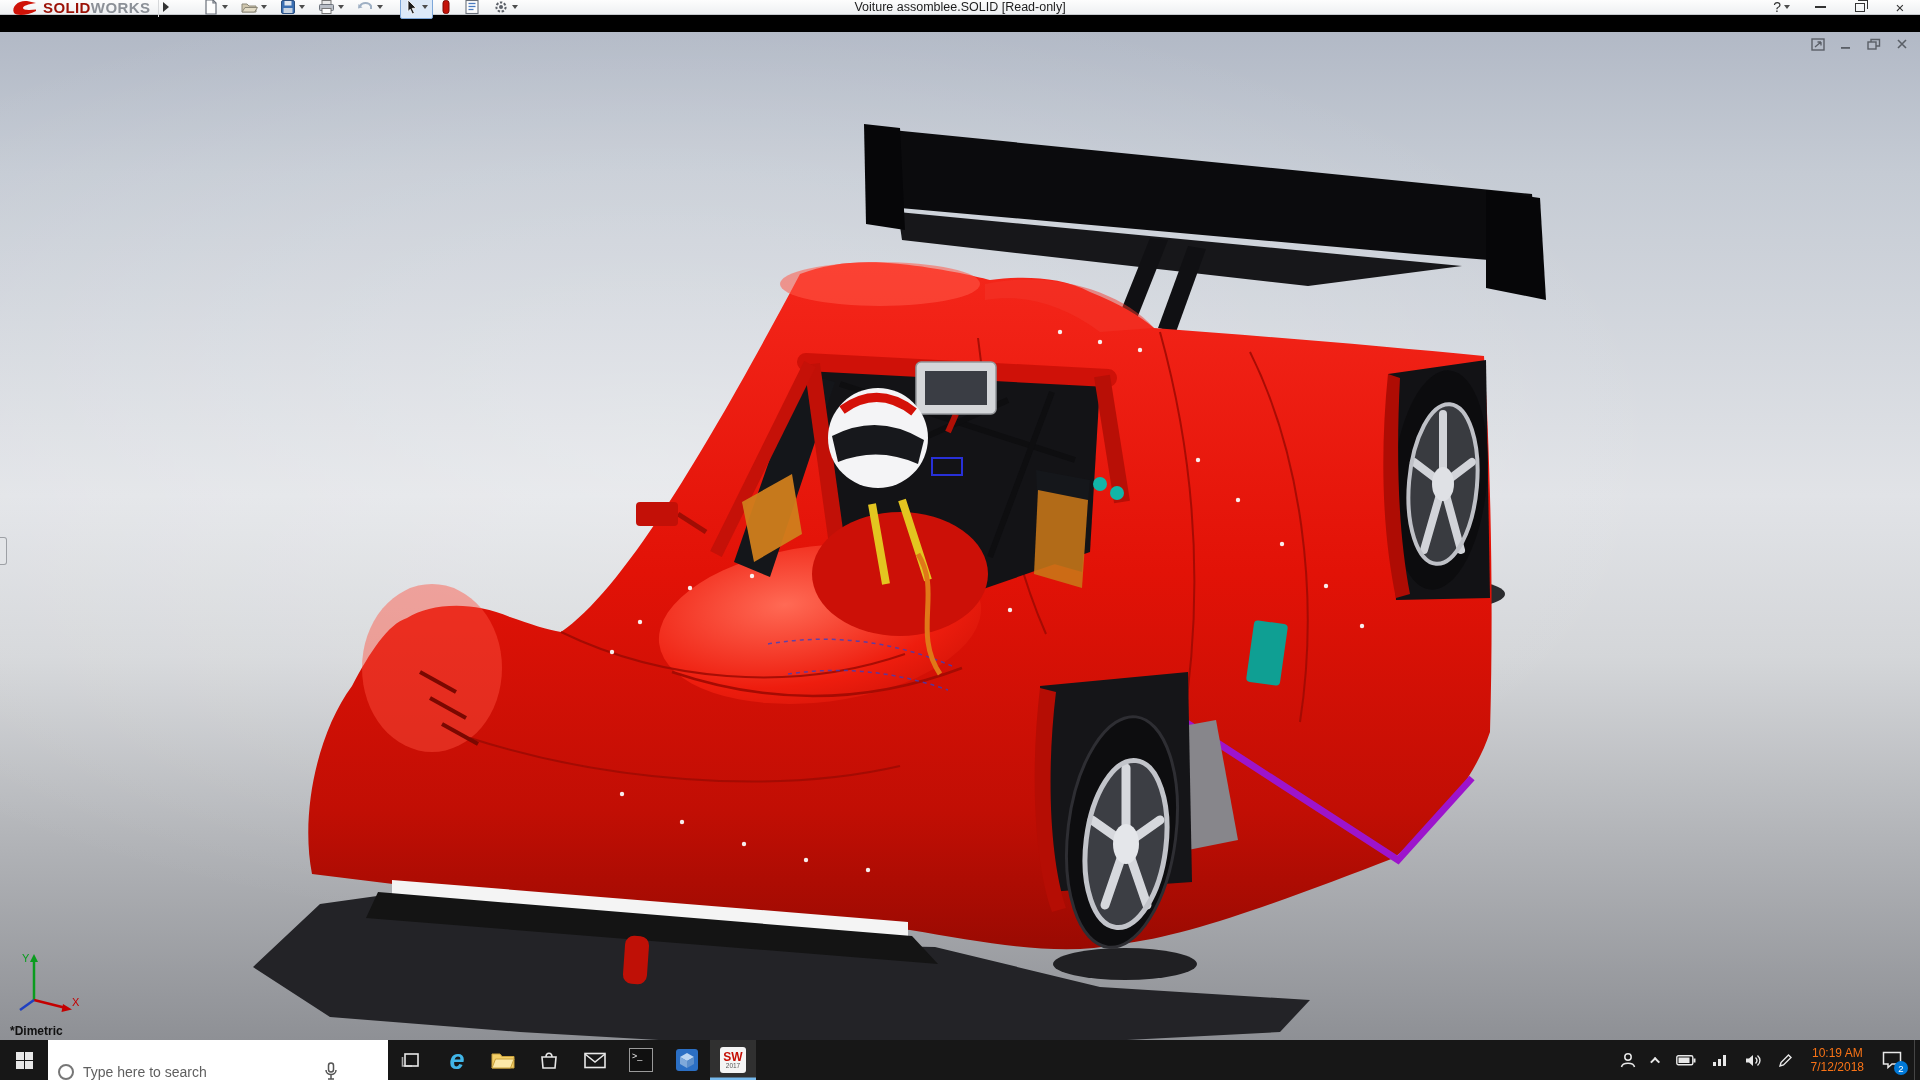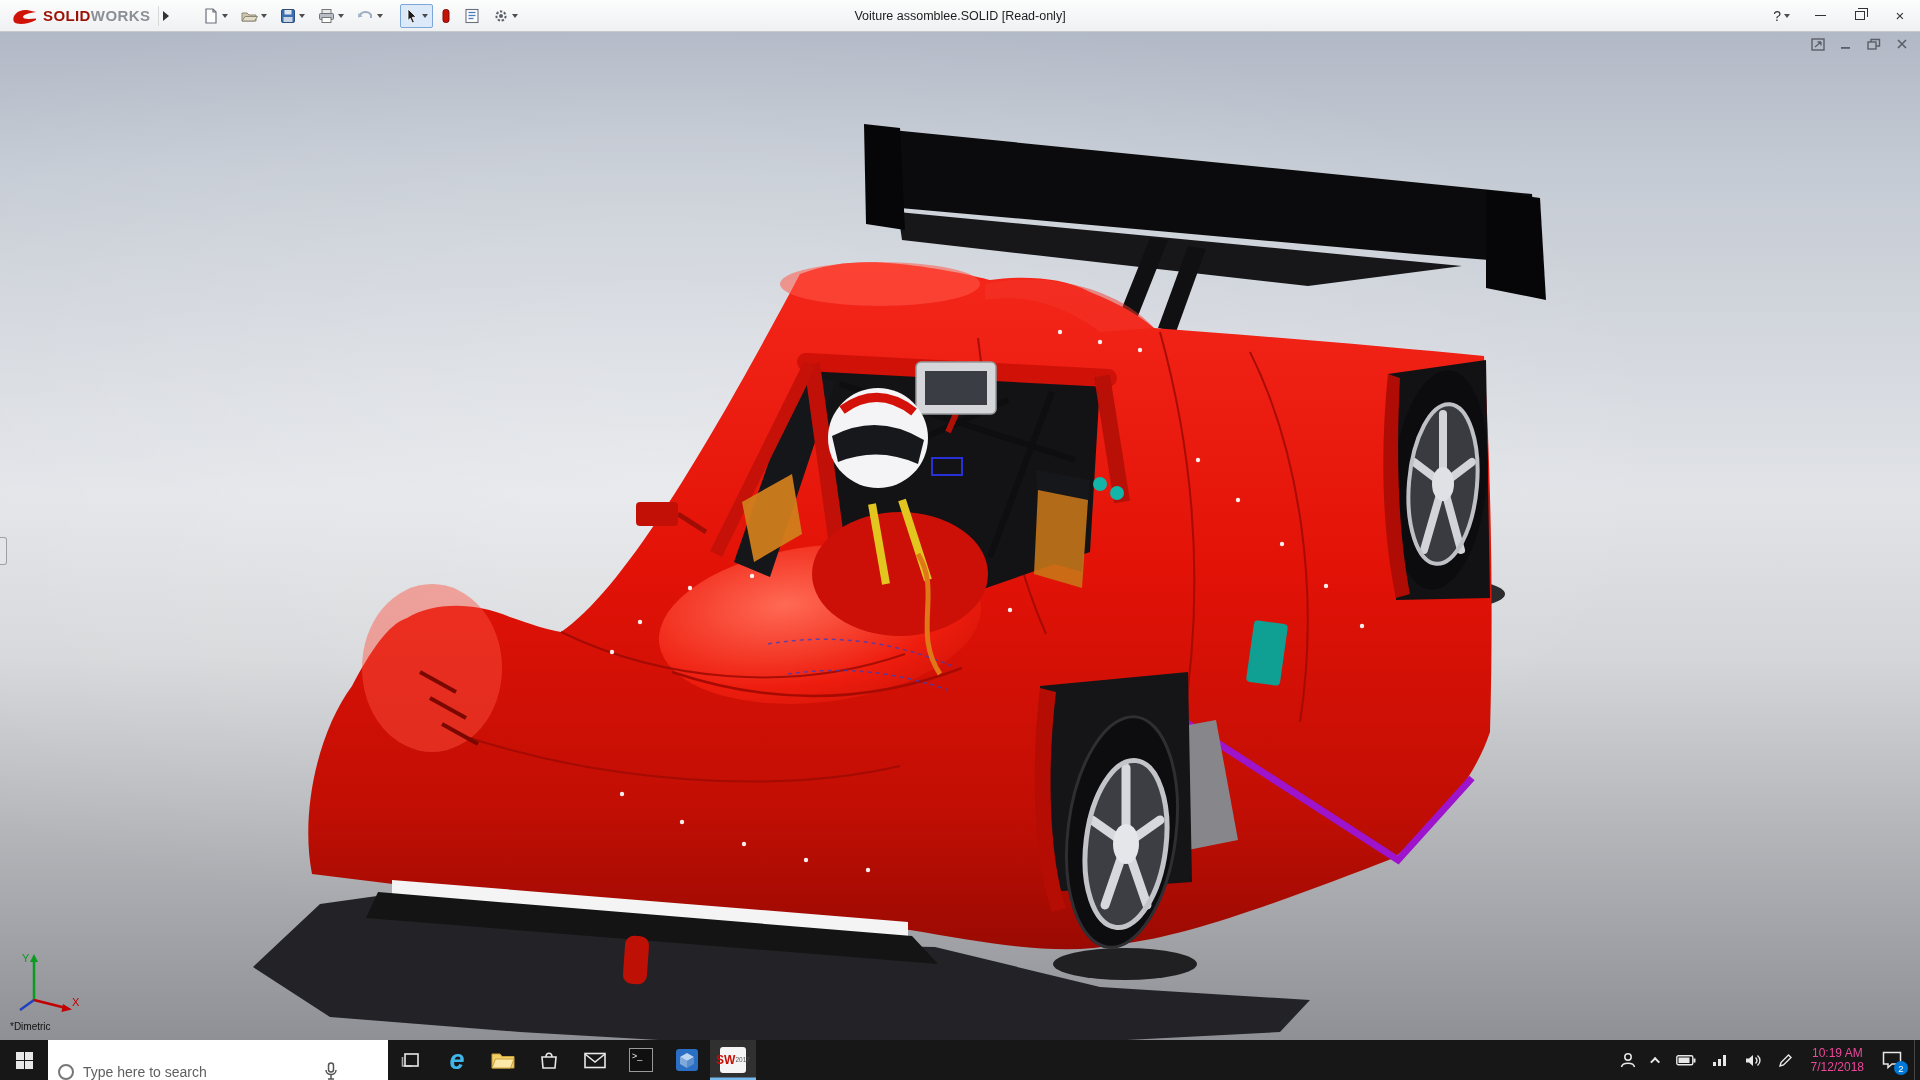--- a/index.html
+++ b/index.html
@@ -1,19 +1,19 @@
 <!DOCTYPE html>
 <html><head>
 <meta charset="utf-8">
 <style>
   * { box-sizing: border-box; margin: 0; padding: 0; }
   html, body { width: 1920px; height: 1080px; overflow: hidden; font-family: "Liberation Sans", sans-serif; background: #000; }
 
   
-  .titlebar { position: absolute; top: 0; left: 0; right: 0; height: 32px;
+  .titlebar { position: absolute; top: 0; left: 0; right: 0; height: 15px;
     background: linear-gradient(#fdfdfd, #eef0f2); border-bottom: 1px solid #c6c9cd;
     display: flex; align-items: center; z-index: 30; }
   .logo { display: flex; align-items: center; gap: 5px; padding: 0 8px 0 10px; }
   .brand { font-size: 15px; letter-spacing: .4px; white-space: nowrap; }
   .brand .solid { color: #9b1106; font-weight: bold; }
   .brand .works { color: #8b9097; font-weight: bold; }
   .flyout { width: 14px; height: 20px; display: flex; align-items: center; justify-content: center; border-left: 1px solid #d6d8da; }
   .flyout .tri { width: 0; height: 0; border-top: 5px solid transparent; border-bottom: 5px solid transparent; border-left: 6px solid #333; }
   .tb-tools { display: flex; align-items: center; margin-left: 26px; gap: 3px; }
   .tb-btn { height: 24px; display: flex; align-items: center; padding: 0 4px; border: 1px solid transparent; border-radius: 2px; }
@@ -31,41 +31,41 @@
 
   
   .viewport { position: absolute; top: 32px; left: 0; right: 0; bottom: 40px;
     background: linear-gradient(180deg, #b2b9c6 0%, #c5cbd4 14%, #e1e3e7 46%, #d4d6d9 62%, #b2b4b8 80%, #8e9095 100%); overflow: hidden; }
   .viewport::before { content: ""; position: absolute; inset: 0;
     background: radial-gradient(ellipse at 34% 42%, rgba(255,255,255,.28), rgba(255,255,255,0) 58%); pointer-events: none; }
   .model-svg { position: absolute; inset: 0; width: 100%; height: 100%; }
   .vp-controls { position: absolute; top: 5px; right: 10px; display: flex; gap: 12px; align-items: center; z-index: 5; }
   .vp-btn { width: 16px; height: 14px; display: flex; align-items: center; justify-content: center; }
   .panel-tab { position: absolute; left: 0; top: 505px; width: 7px; height: 28px; background: #e3e5e8; border: 1px solid #9da0a5; border-left: none; border-radius: 0 3px 3px 0; }
-  .orientation { position: absolute; left: 10px; bottom: 8px; font-size: 10px; font-weight: normal; color: #111; }
+  .orientation { position: absolute; left: 10px; bottom: 2px; font-size: 12px; font-weight: bold; color: #111; }
   .triad { position: absolute; left: 10px; bottom: 22px; }
 
   
   .taskbar { position: absolute; bottom: 0; left: 0; right: 0; height: 40px; background: #171717; display: flex; align-items: stretch; z-index: 40; }
   .tk-btn { width: 48px; display: flex; align-items: center; justify-content: center; }
   .search-box { width: 340px; background: #ffffff; display: flex; align-items: flex-end; gap: 9px; padding: 0 10px; }
   .search-box input { border: none; outline: none; background: transparent; font-size: 14px; color: #444; width: 232px; font-family: "Liberation Sans", sans-serif; }
   .search-box input::placeholder { color: #5f5f5f; opacity: 1; }
   .ring { width: 16px; height: 16px; border: 2px solid #767676; border-radius: 50%; }
   .tk-app { width: 46px; display: flex; align-items: center; justify-content: center; position: relative; }
   .tk-app.active { background: #303030; box-shadow: inset 0 -2.5px 0 #76b9ed; }
   .edge-e { color: #41b6e8; font-size: 27px; font-weight: bold; font-style: italic; line-height: 1; }
-  .sw-chip { width: 26px; height: 26px; background: #f5f5f5; border-radius: 3px; display: flex; flex-direction: row; align-items: center; justify-content: center; line-height: 1; }
+  .sw-chip { width: 26px; height: 26px; background: #f5f5f5; border-radius: 3px; display: flex; flex-direction: column; align-items: center; justify-content: center; line-height: 1; }
   .sw-chip .sw { color: #c60f05; font-weight: bold; font-size: 12px; }
   .sw-chip .yr { color: #555; font-size: 6.5px; }
   .cmd-chip { width: 24px; height: 24px; background: #101010; border: 1px solid #9a9a9a; color: #eee; font-size: 9px; display: flex; align-items: flex-start; padding: 2px; }
   .tray { margin-left: auto; display: flex; align-items: center; gap: 0; }
   .tray-ic { padding: 0 8px; height: 100%; display: flex; align-items: center; }
   .chev { width: 7px; height: 7px; border-left: 2px solid #e8e8e8; border-top: 2px solid #e8e8e8; transform: rotate(45deg) translateY(2px); }
-  .clock { text-align: center; color: #ec4899; font-size: 12px; line-height: 14px; padding: 0 10px; }
+  .clock { text-align: center; color: #f97316; font-size: 12px; line-height: 14px; padding: 0 10px; }
   .notif { position: relative; padding: 0 12px 0 8px; display: flex; align-items: center; height: 100%; }
   .badge { position: absolute; right: 6px; bottom: 5px; min-width: 14px; height: 14px; border-radius: 7px; background: #0078d7; color: #fff; font-size: 9.5px; display: flex; align-items: center; justify-content: center; padding: 0 3px; }
   .show-desktop { width: 6px; border-left: 1px solid #454545; height: 100%; }
 </style>
 </head>
 <body>
 
 <div class="titlebar">
   <div class="logo">
     <svg width="28" height="20" viewBox="0 0 28 20">

